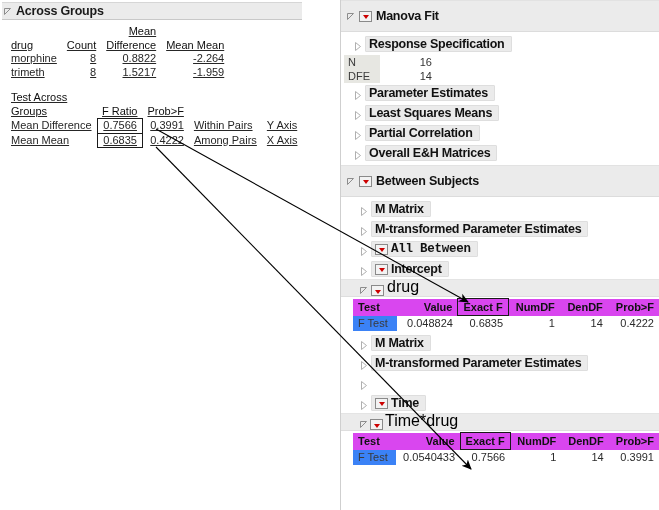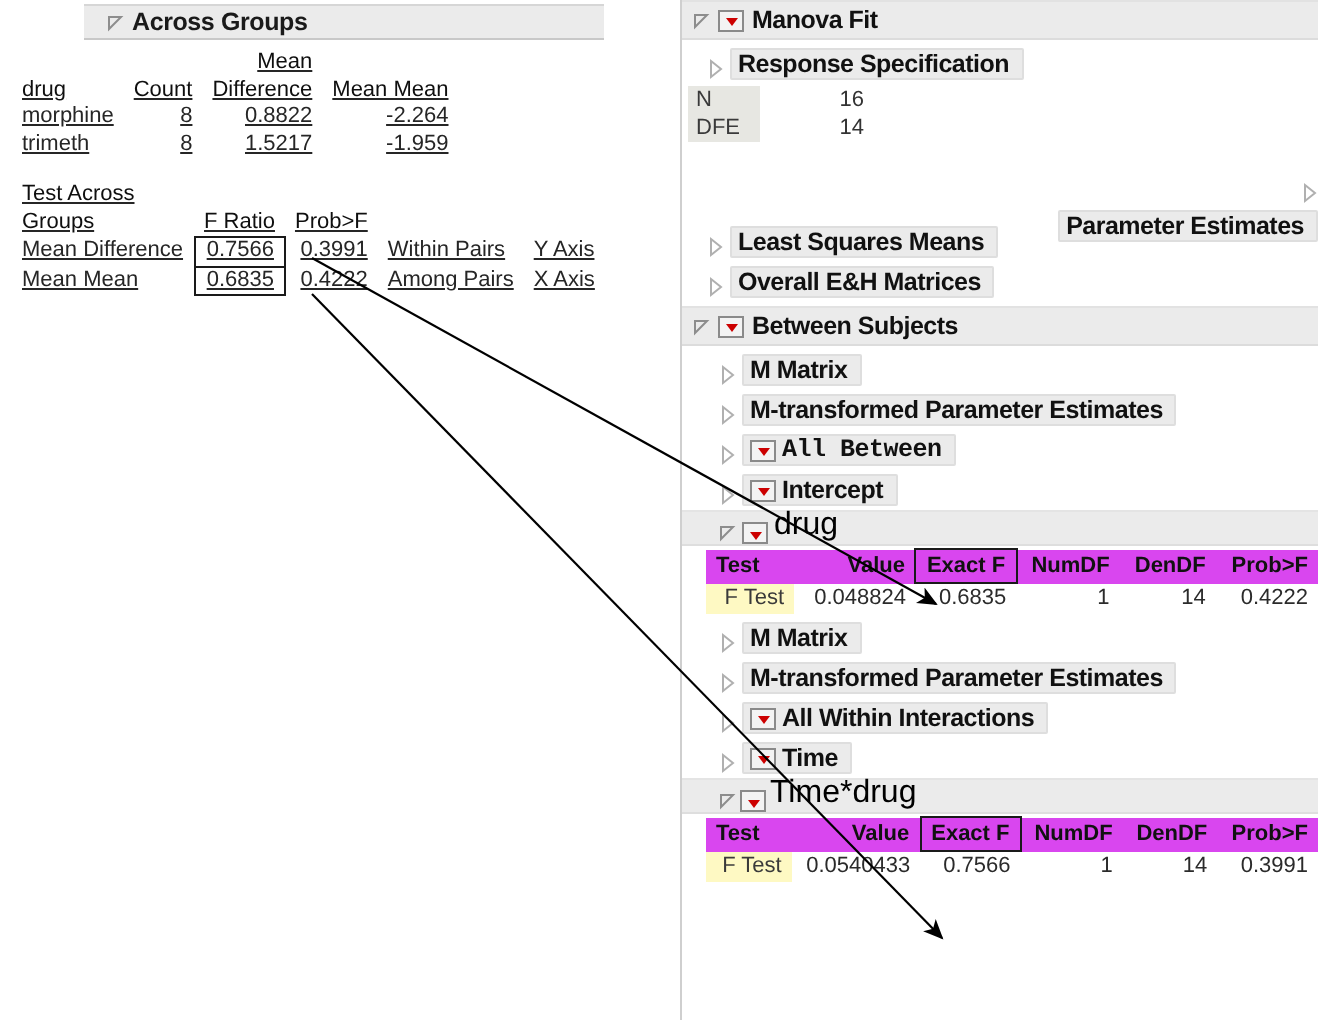--- a/index.html
+++ b/index.html
@@ -63,23 +63,22 @@
     background: #ffffff;
   }
   .outline-title-bar {
     display: flex;
     align-items: center;
     gap: 4px;
     height: 18px;
     background: #ebebeb;
     border-top: 1px solid #d6d6d6;
     border-bottom: 1px solid #c8c8c8;
-    padding-left: 11px;
-    box-sizing: border-box;
-    margin-left: 40px;
+    padding-left: 1px;
+    box-sizing: border-box;
   }
   .outline-title-bar .ttl {
     font-size: 12.5px;
     font-weight: bold;
     color: #1a1a1a;
     letter-spacing: -0.2px;
   }
   .lp-body {
     position: relative;
     padding: 0;
@@ -114,21 +113,21 @@
   #right-panel {
     position: absolute;
     left: 340px; top: 0px;
     width: 319px; height: 510px;
     background: #ffffff;
     border-left: 1px solid #cfcfcf;
     box-sizing: border-box;
   }
   .band {
     position: relative;
-    height: 20px;
+    height: 32px;
     display: flex;
     align-items: center;
     background: #ebebeb;
     border-top: 1px solid #e2e2e2;
     border-bottom: 1px solid #dcdcdc;
     box-sizing: border-box;
   }
   .band .btxt {
     font-size: 12.5px;
     font-weight: bold;
@@ -211,23 +210,23 @@
   table.st td {
     height: 15px;
     line-height: 15px;
     padding: 0 5px;
     white-space: nowrap;
   }
   table.st td.first, table.st th.first { text-align: left; }
   table.st td.r { text-align: right; }
   table.st th.r { text-align: right; }
   table.st td.testname {
-    background: #fef9c3;
+    background: #3b82f6;
     color: #3a3a3a;
-    text-align: right;
+    text-align: left;
   }
   th.exactf-boxed {
     border: 1px solid #1a1a1a;
     background: #ebebeb;
     box-sizing: border-box;
   }
 
   
   #arrows {
     position: absolute;
@@ -346,21 +345,21 @@
       <div class="kv">
         <span class="k">N</span>
         <span class="v">16</span>
       </div>
       <div class="kv">
         <span class="k">DFE</span>
         <span class="v">14</span>
       </div>
     </div>
 
-    <div class="row" style="padding-left:12px; margin-top:20px;flex-direction:column;">
+    <div class="row" style="padding-left:12px; margin-top:0;">
       <span class="tri-closed">
         <svg width="9" height="11" viewBox="0 0 9 11">
             <path d="M2.5 1.5 L7.5 5.5 L2.5 9.5 Z" fill="none" stroke="#b0b0b0" stroke-width="1"></path>
           </svg>
       </span>
       <span class="chip">
         <span class="ctxt">Parameter Estimates</span>
       </span>
     </div>
 
@@ -368,20 +367,30 @@
       <span class="tri-closed">
         <svg width="9" height="11" viewBox="0 0 9 11">
             <path d="M2.5 1.5 L7.5 5.5 L2.5 9.5 Z" fill="none" stroke="#b0b0b0" stroke-width="1"></path>
           </svg>
       </span>
       <span class="chip">
         <span class="ctxt">Least Squares Means</span>
       </span>
     </div>
 
+    <div class="row" style="padding-left:12px; margin-top:2px;">
+      <span class="tri-closed">
+        <svg width="9" height="11" viewBox="0 0 9 11">
+            <path d="M2.5 1.5 L7.5 5.5 L2.5 9.5 Z" fill="none" stroke="#b0b0b0" stroke-width="1"></path>
+          </svg>
+      </span>
+      <span class="chip">
+        <span class="ctxt">Partial Correlation</span>
+      </span>
+    </div>
 
     <div class="row" style="padding-left:12px; margin-top:2px;">
       <span class="tri-closed">
         <svg width="9" height="11" viewBox="0 0 9 11">
             <path d="M2.5 1.5 L7.5 5.5 L2.5 9.5 Z" fill="none" stroke="#b0b0b0" stroke-width="1"></path>
           </svg>
       </span>
       <span class="chip">
         <span class="ctxt">Overall E&amp;H Matrices</span>
       </span>
@@ -496,24 +505,20 @@
         <span class="ctxt">M-transformed Parameter Estimates</span>
       </span>
     </div>
 
     <div class="row" style="padding-left:18px; margin-top:2px;">
       <span class="tri-closed">
         <svg width="9" height="11" viewBox="0 0 9 11">
             <path d="M2.5 1.5 L7.5 5.5 L2.5 9.5 Z" fill="none" stroke="#b0b0b0" stroke-width="1"></path>
           </svg>
       </span>
-      <span class="chip">
-        <span class="redbox"></span>
-        <span class="ctxt">All Within Interactions</span>
-      </span>
     </div>
 
     <div class="row" style="padding-left:18px; margin-top:2px;">
       <span class="tri-closed">
         <svg width="9" height="11" viewBox="0 0 9 11">
             <path d="M2.5 1.5 L7.5 5.5 L2.5 9.5 Z" fill="none" stroke="#b0b0b0" stroke-width="1"></path>
           </svg>
       </span>
       <span class="chip">
         <span class="redbox"></span>

